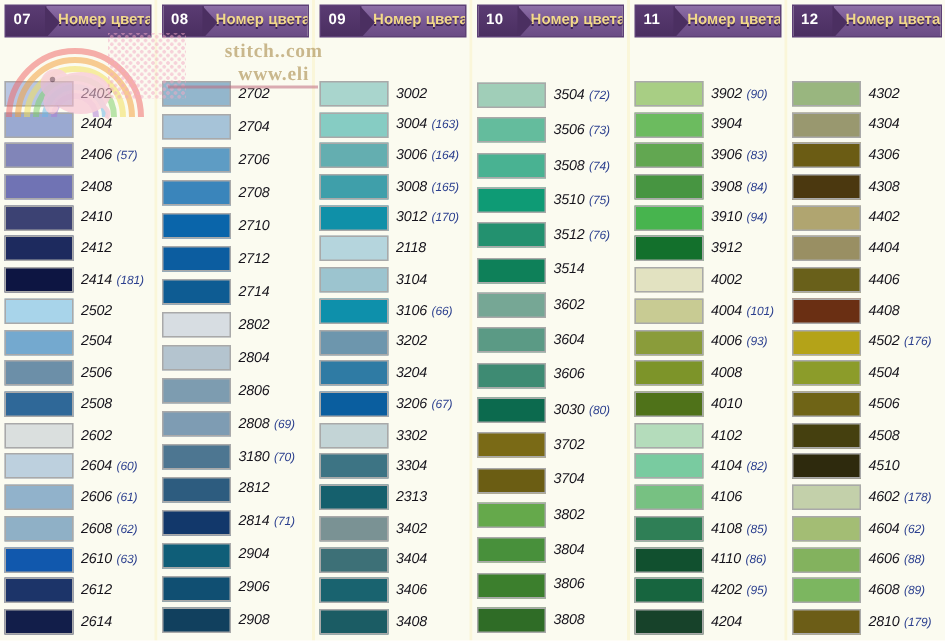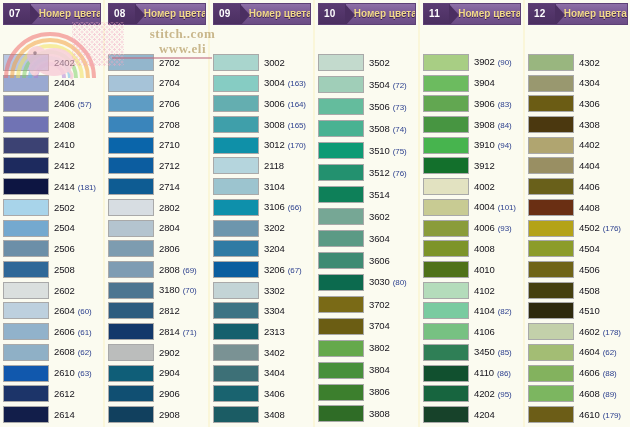--- a/index.html
+++ b/index.html
@@ -83,20 +83,21 @@
     text-shadow: 0 1px 0 #3d2452;
     white-space: nowrap;
   }
 
   
   .rows {
     flex: 1;
     display: flex;
     flex-direction: column;
     padding: 1px 0 2px 3px;
+    font-style: italic;
   }
   .row {
     flex: 1;
     display: flex;
     align-items: center;
     min-height: 0;
   }
   .swatch {
     width: 46px;
     height: 17px;
@@ -383,26 +384,20 @@
           </div>
         </div>
         <div class="row">
           <div class="swatch" style="background: rgb(18, 56, 107);"></div>
           <div class="label">
             <span>2814</span>
             <span class="alt">(71)</span>
           </div>
         </div>
         <div class="row">
-          <div class="swatch" style="background: rgb(187, 189, 188);"></div>
-          <div class="label">
-            <span>2902</span>
-          </div>
-        </div>
-        <div class="row">
           <div class="swatch" style="background: rgb(15, 94, 120);"></div>
           <div class="label">
             <span>2904</span>
           </div>
         </div>
         <div class="row">
           <div class="swatch" style="background: rgb(16, 79, 114);"></div>
           <div class="label">
             <span>2906</span>
           </div>
@@ -541,26 +536,20 @@
     </div>
     <div class="column">
       <div class="col-header">
         <div class="col-num-wrap">
           <span class="col-num">10</span>
         </div>
         <div class="col-title">Номер цвета</div>
       </div>
       <div class="rows">
         <div class="row">
-          <div class="swatch" style="background: rgb(195, 218, 205);"></div>
-          <div class="label">
-            <span>3502</span>
-          </div>
-        </div>
-        <div class="row">
           <div class="swatch" style="background: rgb(160, 206, 184);"></div>
           <div class="label">
             <span>3504</span>
             <span class="alt">(72)</span>
           </div>
         </div>
         <div class="row">
           <div class="swatch" style="background: rgb(100, 188, 157);"></div>
           <div class="label">
             <span>3506</span>
@@ -752,21 +741,21 @@
         </div>
         <div class="row">
           <div class="swatch" style="background: rgb(119, 193, 130);"></div>
           <div class="label">
             <span>4106</span>
           </div>
         </div>
         <div class="row">
           <div class="swatch" style="background: rgb(47, 127, 86);"></div>
           <div class="label">
-            <span>3450</span>
+            <span>4108</span>
             <span class="alt">(85)</span>
           </div>
         </div>
         <div class="row">
           <div class="swatch" style="background: rgb(17, 80, 47);"></div>
           <div class="label">
             <span>4110</span>
             <span class="alt">(86)</span>
           </div>
         </div>
@@ -896,21 +885,21 @@
         <div class="row">
           <div class="swatch" style="background: rgb(124, 182, 96);"></div>
           <div class="label">
             <span>4608</span>
             <span class="alt">(89)</span>
           </div>
         </div>
         <div class="row">
           <div class="swatch" style="background: rgb(108, 93, 23);"></div>
           <div class="label">
-            <span>4610</span>
+            <span>2810</span>
             <span class="alt">(179)</span>
           </div>
         </div>
       </div>
     </div>
   </div>
 
 <svg id="wm-logo" viewBox="0 0 108 60" xmlns="http://www.w3.org/2000/svg">
   <g fill="none" stroke-width="4" opacity="0.85">
     <path d="M4 58 A44 44 0 0 1 92 58" stroke="#f06a6a"></path>

